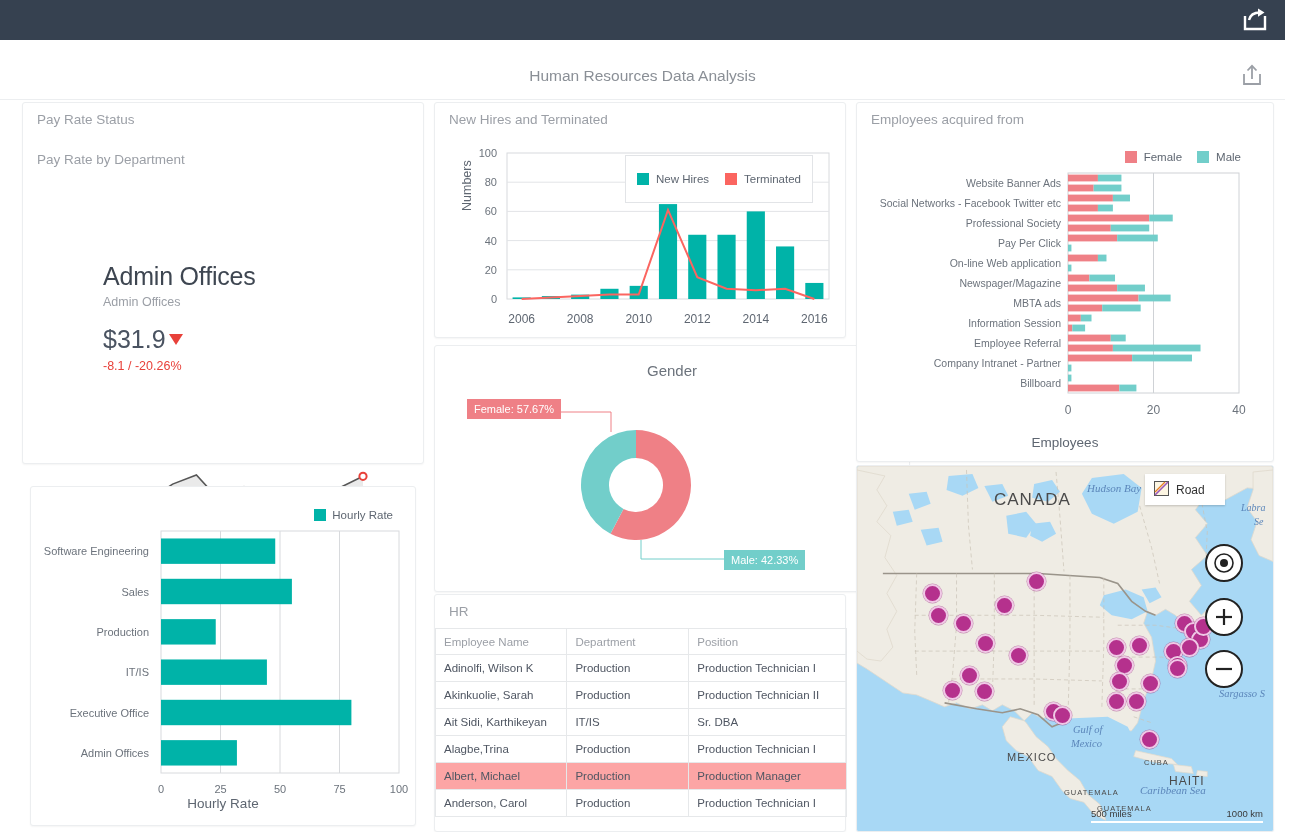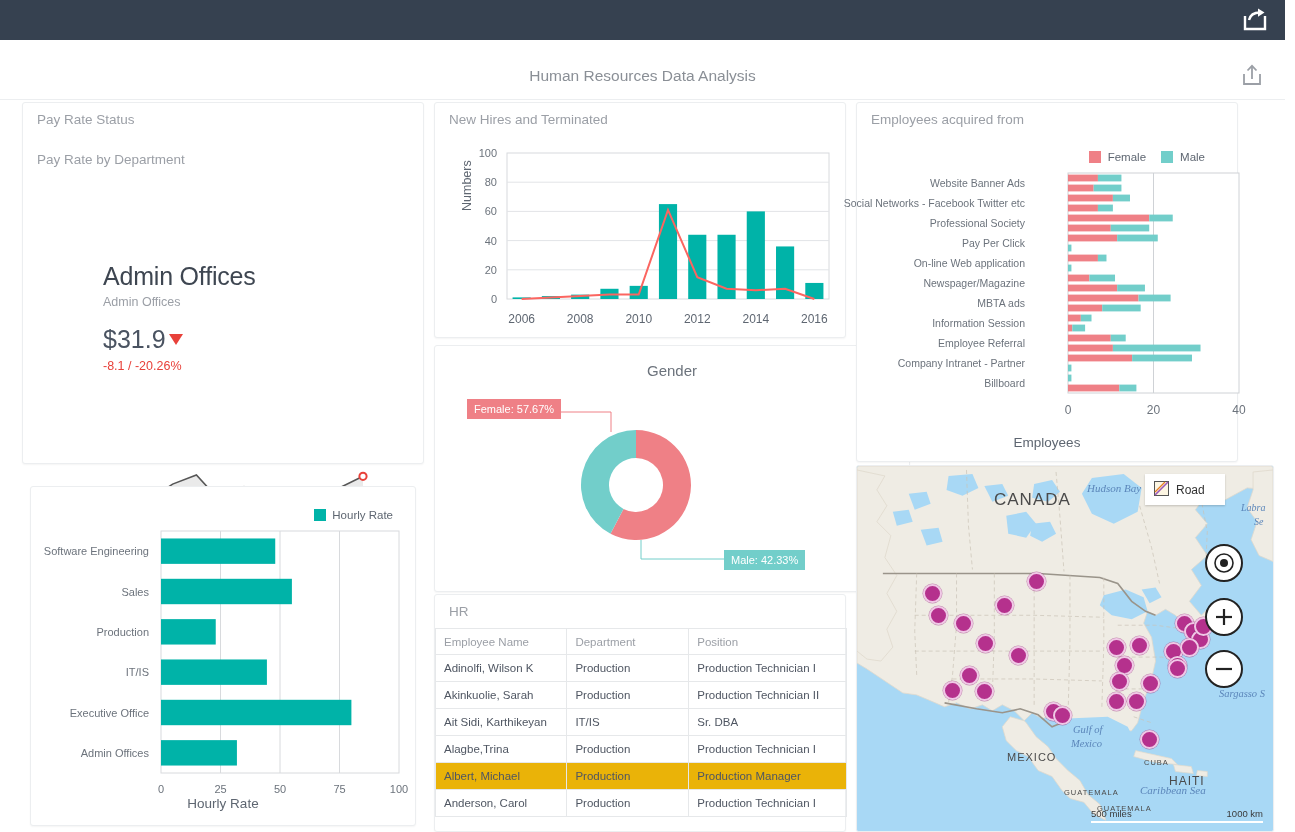--- a/index.html
+++ b/index.html
@@ -150,27 +150,27 @@
     text-align: left;
     padding: 0 8px;
     height: 27px;
     font-size: 11.5px;
     color: #4f5662;
     font-weight: normal;
     overflow: hidden; white-space: nowrap;
   }
   #hr-table th { color: #9b9fa6; height: 26px; }
   #hr-table td:first-child, #hr-table th:first-child { border-left: 1px solid #e6e8ea; }
-  #hr-table tr.selected td { background: #eab308; }
+  #hr-table tr.selected td { background: #fca5a5; }
   .col-name { width: 134px; }
   .col-dept { width: 132px; }
   .col-pos { width: 162px; }
 
   
-  #card-acquired { left: 856px; top: 102px; width: 382px; height: 360px; }
+  #card-acquired { left: 856px; top: 102px; width: 418px; height: 360px; }
   #acq-legend {
     position: absolute; right: 32px; top: 48px;
     display: flex; align-items: center; gap: 15px;
     font-size: 11.5px; color: #5e6671;
   }
   #acq-xlabel {
     position: absolute; left: 0; right: 0; bottom: 11px;
     text-align: center; font-size: 13.5px; color: #5e6671;
   }
   .acq-cat-label {
@@ -330,20 +330,30 @@
         <rect x="253.1981818181818" y="97.76" width="18.14909090909091" height="64.24" fill="#00b3a8"></rect>
         <text x="262.27272727272725" y="186" text-anchor="middle" font-size="12" fill="#5e6671">2012</text>
         <rect x="282.47090909090906" y="97.76" width="18.14909090909091" height="64.24" fill="#00b3a8"></rect>
         <rect x="311.74363636363637" y="74.4" width="18.14909090909091" height="87.6" fill="#00b3a8"></rect>
         <text x="320.8181818181818" y="186" text-anchor="middle" font-size="12" fill="#5e6671">2014</text>
         <rect x="341.0163636363636" y="109.44" width="18.14909090909091" height="52.56" fill="#00b3a8"></rect>
         <rect x="370.28909090909093" y="145.94" width="18.14909090909091" height="16.060000000000002" fill="#00b3a8"></rect>
         <text x="379.3636363636364" y="186" text-anchor="middle" font-size="12" fill="#5e6671">2016</text>
         <path d="M86.63636363636364,162L115.90909090909092,160.54L145.1818181818182,159.08L174.45454545454544,157.62L203.72727272727272,157.62L233,72.94L262.27272727272725,140.1L291.5454545454545,151.78L320.8181818181818,153.24L350.09090909090907,151.78L379.3636363636364,162" fill="none" stroke="#fb6560" stroke-width="2"></path>
       </svg>
+    <div id="nh-legend">
+      <span class="nh-leg-item">
+        <span class="sw" style="background:#00b3a8"></span>
+        <span>New Hires</span>
+      </span>
+      <span class="nh-leg-item">
+        <span class="sw" style="background:#fb6560"></span>
+        <span>Terminated</span>
+      </span>
+    </div>
   </div>
 
   <div class="card" id="card-gender">
     <div id="gender-title">Gender</div>
     <svg id="gender-svg" width="412" height="210" viewBox="0 0 412 210" style="position:absolute;left:0;top:36px">
         <path d="M201,48 A55,55 0 1 1 175.50851029495092,151.73585900153373 L188.4859959629759,126.92487623711656 A27,27 0 1 0 201,76 Z" fill="#ef8086"></path>
         <path d="M175.50851029495092,151.73585900153373 A55,55 0 0 1 201,48 L201,76 A27,27 0 0 0 188.4859959629759,126.92487623711656 Z" fill="#72ceca"></path>
         <path d="M176,50 L176,30 L76,30" fill="none" stroke="#ef8086" stroke-width="1"></path>
         <path d="M206,158 L206,177 L306,177" fill="none" stroke="#72ceca" stroke-width="1"></path>
       </svg>

